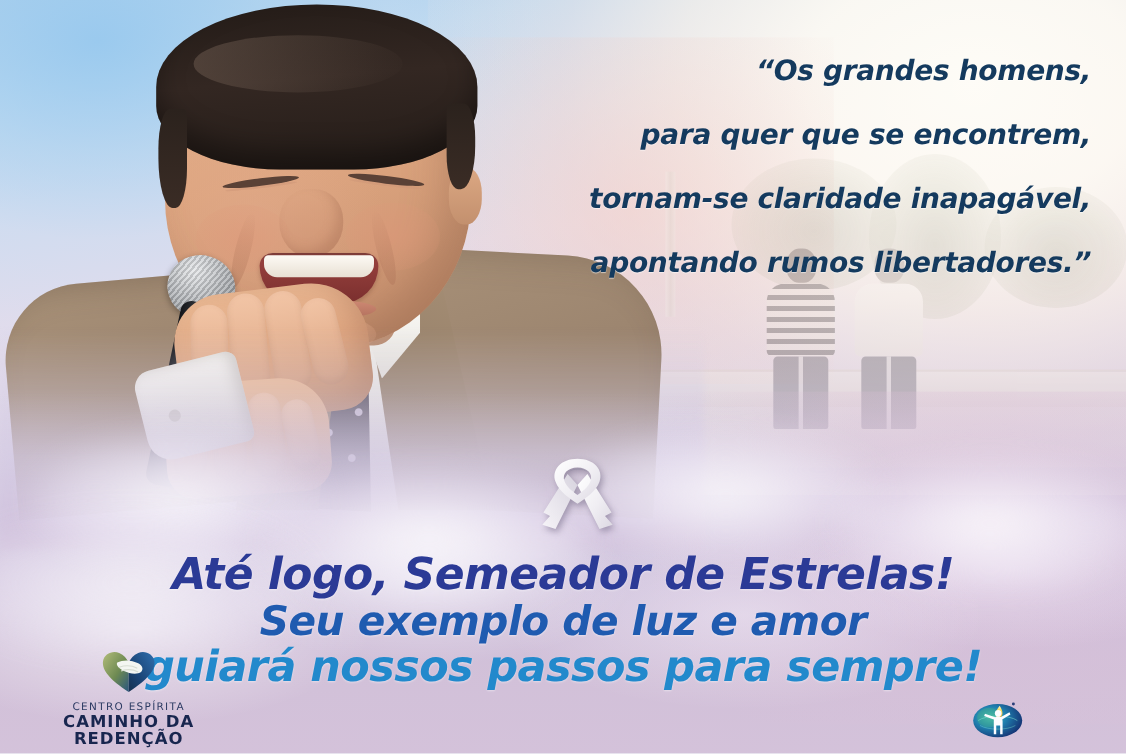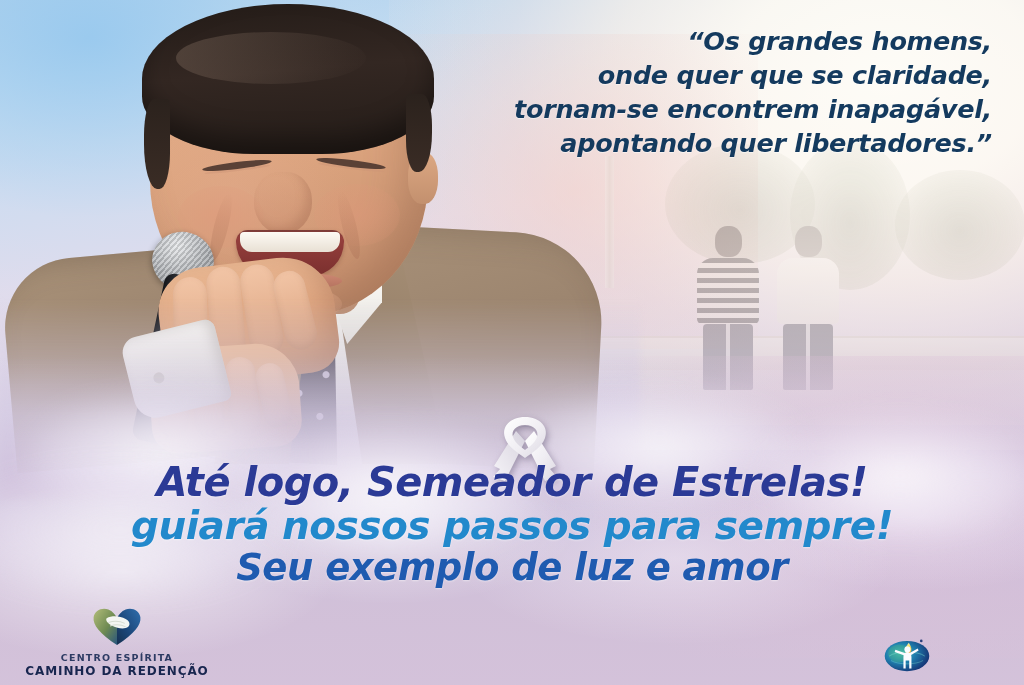--- a/index.html
+++ b/index.html
@@ -458,20 +458,21 @@
   .quote-line {
     font-family: "DejaVu Sans", sans-serif;
     font-weight: bold;
     font-style: italic;
     font-size: 25.5px;
     line-height: 34px;
     letter-spacing: -0.3px;
     color: #143a5e;
     white-space: nowrap;
     text-shadow: 0 1px 1px rgba(255,255,255,0.55);
+    margin-top: 24px;
   }
   .quote-attrib {
     margin-top: 10px;
     font-family: "DejaVu Sans", sans-serif;
     font-weight: bold;
     font-style: italic;
     font-size: 14.5px;
     letter-spacing: -0.1px;
     color: #14325a;
     text-shadow: 0 1px 1px rgba(255,255,255,0.5);
@@ -482,21 +483,21 @@
     position: absolute;
     left: 489px; top: 411px;
     width: 72px; height: 76px;
     z-index: 14;
     filter: drop-shadow(2px 3px 3px rgba(90,80,110,0.45));
   }
 
   
   .headline {
     position: absolute;
-    left: 0; top: 460px;
+    left: 0; top: 500px;
     width: 1024px;
     text-align: center;
     z-index: 14;
   }
   .hl-line {
     font-family: "DejaVu Sans", sans-serif;
     font-weight: bold;
     font-style: italic;
     letter-spacing: -0.5px;
     white-space: nowrap;
@@ -517,30 +518,30 @@
   .logo-right {
     position: absolute;
     right: 12px; bottom: 6px;
     width: 210px;
     text-align: center;
     z-index: 14;
   }
   .logo-mark { display: block; margin: 0 auto 2px auto; }
   .logo-text-sm {
     font-family: "DejaVu Sans", sans-serif;
-    font-weight: bold;
+    font-weight: normal;
     font-size: 9.5px;
     letter-spacing: 1.2px;
     color: #2d3b63;
     line-height: 12px;
   }
   .logo-text-lg {
     font-family: "DejaVu Sans", sans-serif;
     font-weight: bold;
-    font-size: 12px;
+    font-size: 15px;
     letter-spacing: 0.9px;
     color: #18264f;
     line-height: 15px;
   }
 </style>
 </head>
 <body>
 
 <div id="poster">
 
@@ -628,23 +629,23 @@
   <div class="bg-pink-right-bottom"></div>
   <div class="cloud-band"></div>
   <div class="cloud-wisp" style="left:30px;  top:400px; width:260px; height:110px;"></div>
   <div class="cloud-wisp" style="left:240px; top:430px; width:300px; height:120px;"></div>
   <div class="cloud-wisp" style="left:520px; top:398px; width:280px; height:104px;"></div>
   <div class="cloud-wisp" style="left:760px; top:420px; width:280px; height:112px;"></div>
   <div class="cloud-wisp" style="left:-40px; top:470px; width:320px; height:120px; opacity:.7;"></div>
 
   <div class="quote-block">
     <div class="quote-line">“Os grandes homens,</div>
-    <div class="quote-line">onde quer que se claridade,</div>
-    <div class="quote-line">tornam-se encontrem inapagável,</div>
-    <div class="quote-line">apontando quer libertadores.”</div>
+    <div class="quote-line">para quer que se encontrem,</div>
+    <div class="quote-line">tornam-se claridade inapagável,</div>
+    <div class="quote-line">apontando rumos libertadores.”</div>
   </div>
 
   <div class="ribbon">
     <svg viewBox="0 0 72 76" width="72" height="76" aria-hidden="true">
       <defs>
         <linearGradient id="ribG" x1="0" y1="0" x2="1" y2="1">
           <stop offset="0%" stop-color="#ffffff"></stop>
           <stop offset="55%" stop-color="#f0eef3"></stop>
           <stop offset="100%" stop-color="#dcd8e2"></stop>
         </linearGradient>
@@ -656,22 +657,22 @@
       <path d="M36 30 L16 70 L4 66 L11 58 L5 55 L27 20 Z" fill="url(#ribG2)"></path>
       <path d="M36 30 L56 70 L68 66 L61 58 L67 55 L45 20 Z" fill="url(#ribG)"></path>
       <path d="M36 6 C21 6 12 16 16 27 C19 36 29 42 36 47 C43 42 53 36 56 27 C60 16 51 6 36 6 Z
                M36 14 C45 14 50 20 48 26 C46 32 40 36 36 39 C32 36 26 32 24 26 C22 20 27 14 36 14 Z" fill="url(#ribG)"></path>
       <path d="M28 18 C33 14 40 14 45 18 C41 15 32 15 28 18 Z" fill="#8d89a0" opacity="0.55"></path>
     </svg>
   </div>
 
   <div class="headline">
     <div class="hl-line hl-1">Até logo, Semeador de Estrelas!</div>
+    <div class="hl-line hl-2">Seu exemplo de luz e amor</div>
     <div class="hl-line hl-3">guiará nossos passos para sempre!</div>
-    <div class="hl-line hl-2">Seu exemplo de luz e amor</div>
   </div>
 
   <div class="logo-left">
     <span class="logo-mark">
       <svg viewBox="0 0 60 46" width="52" height="40" aria-hidden="true">
         <defs>
           <linearGradient id="heartL" x1="0" y1="0" x2="1" y2="1">
             <stop offset="0%" stop-color="#b3bd7a"></stop>
             <stop offset="55%" stop-color="#6e8a52"></stop>
             <stop offset="100%" stop-color="#29567f"></stop>

